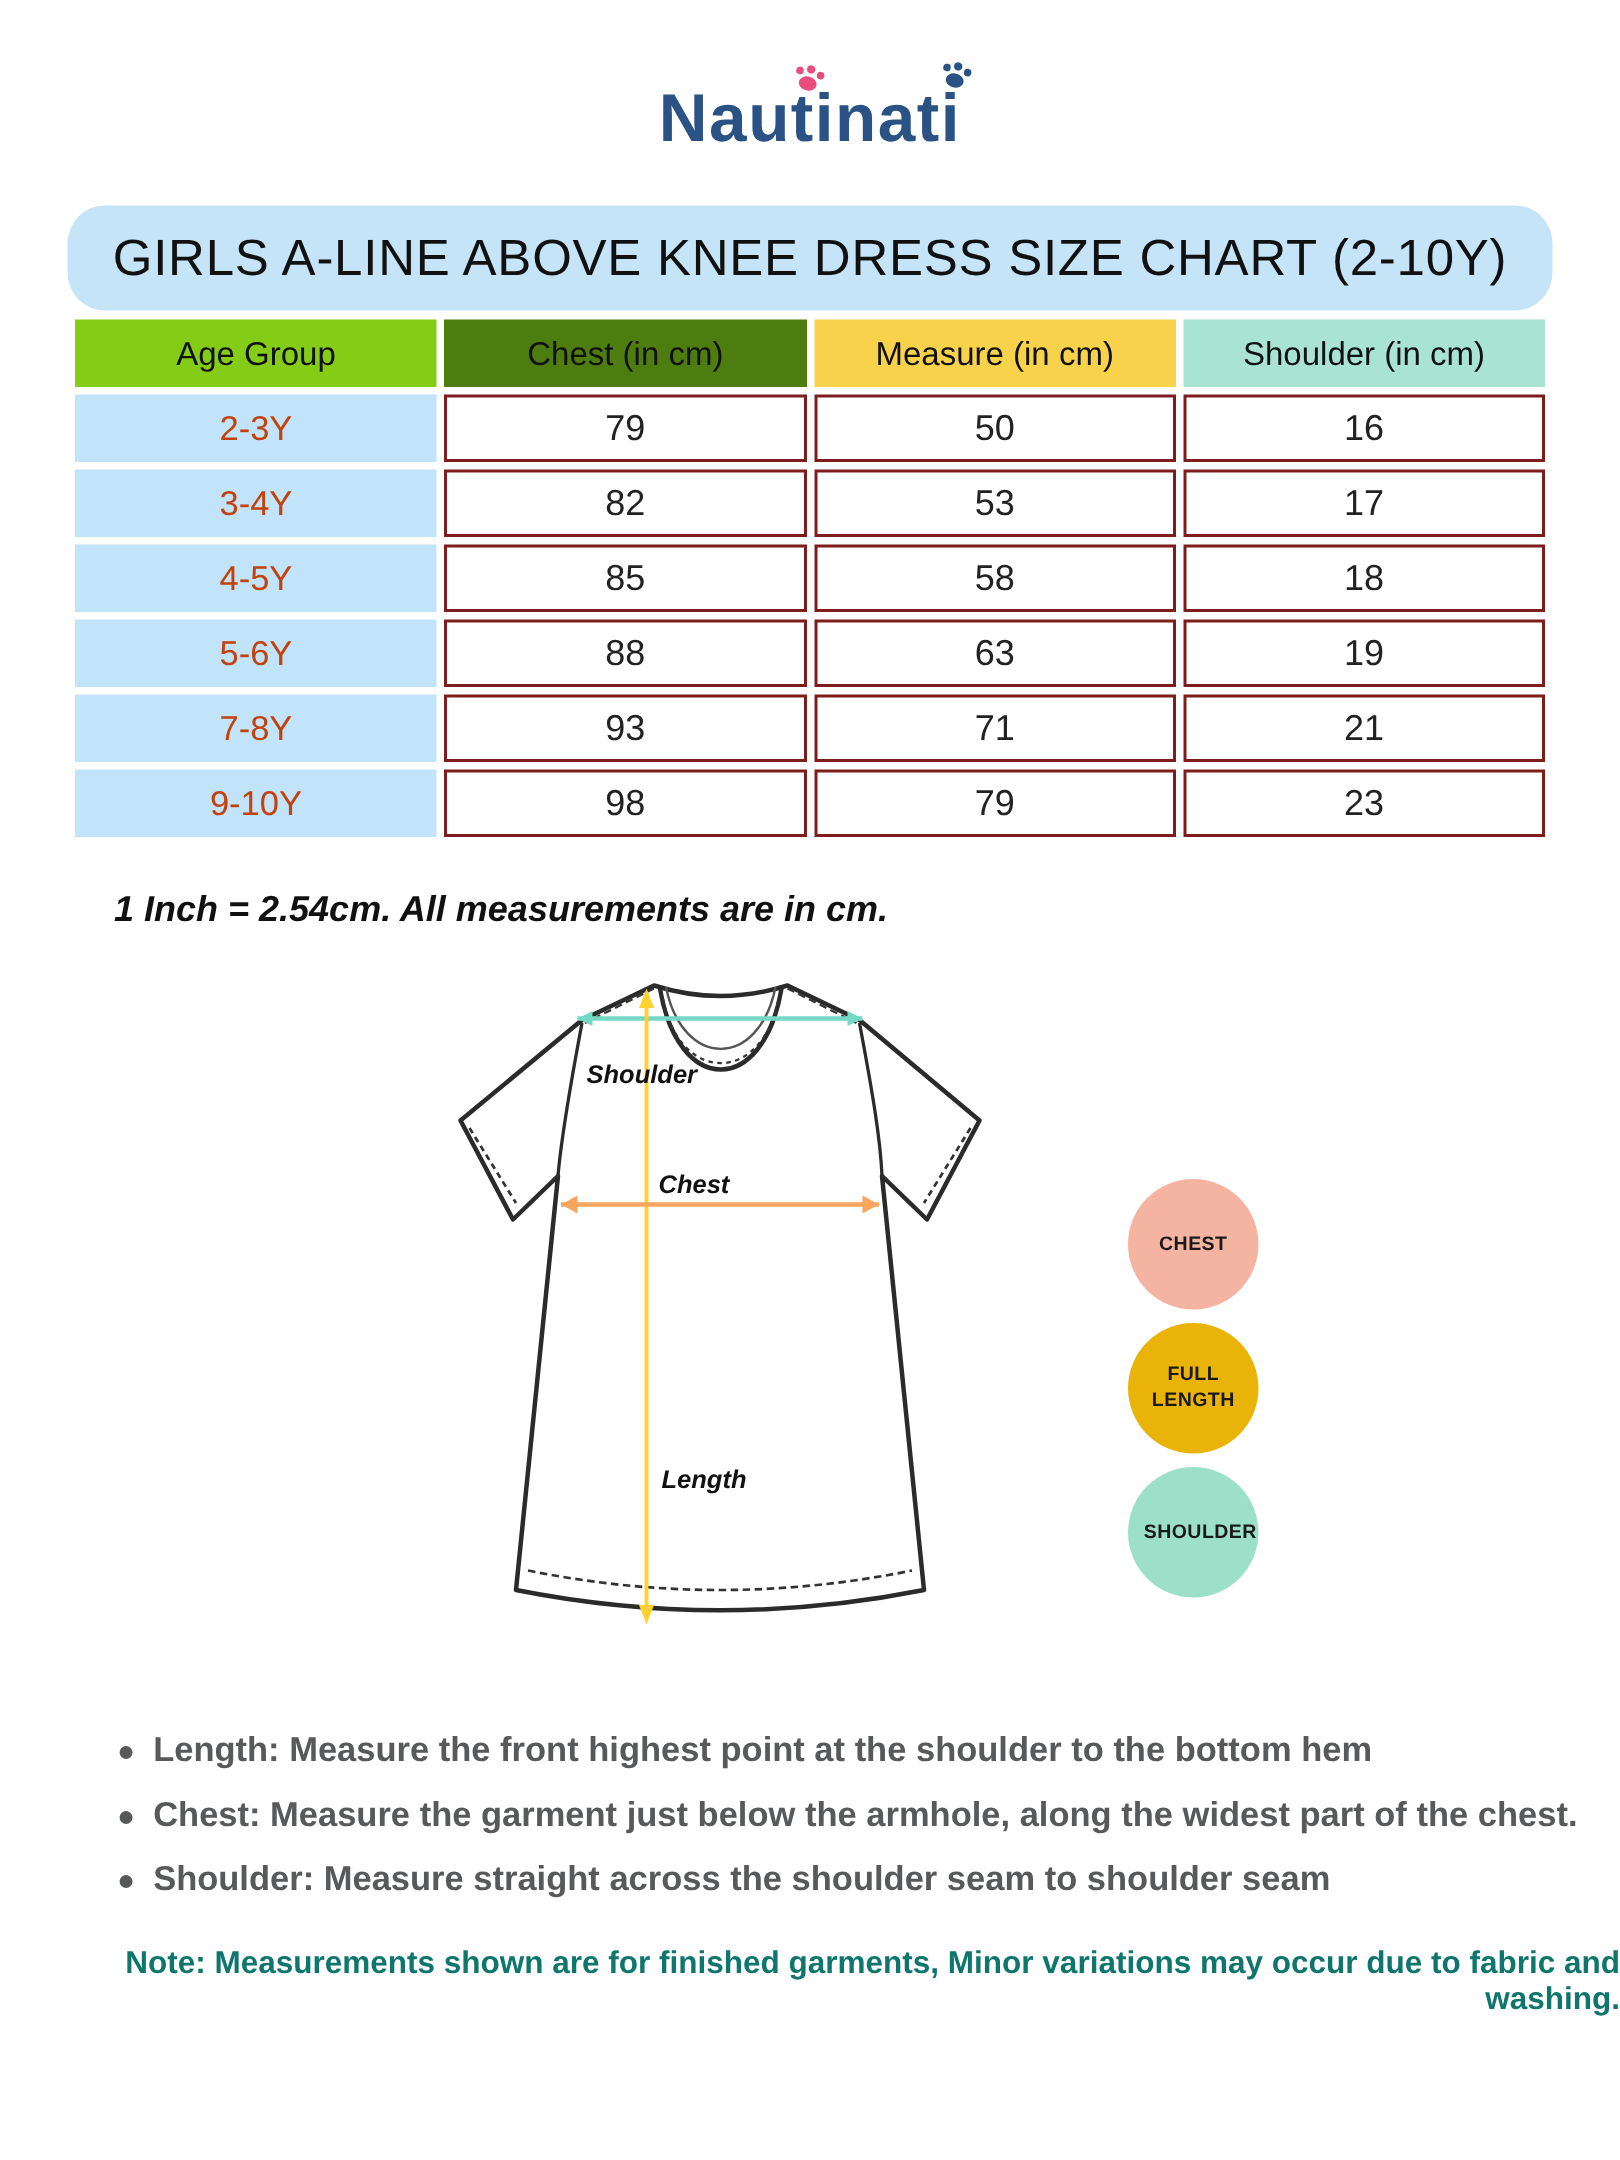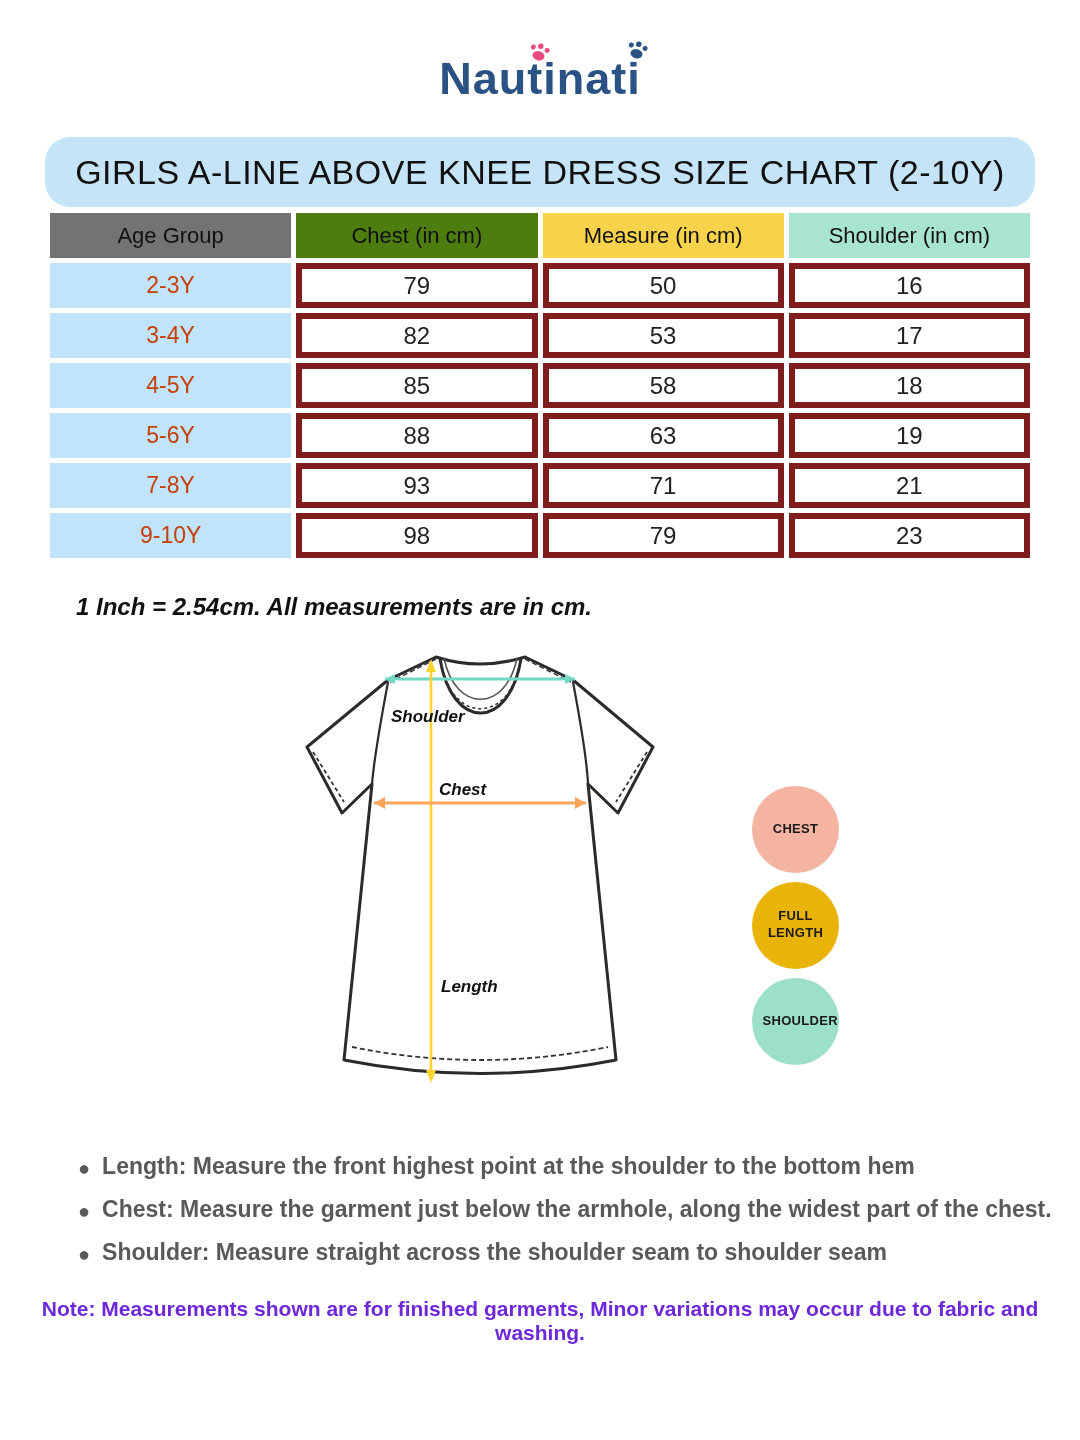--- a/index.html
+++ b/index.html
@@ -17,26 +17,26 @@
   
   .title-bar { margin:32px 45px 0; height:70px; background:#c6e4f8;
                display:flex; align-items:center; justify-content:center;
                font-size:34px; color:#111; letter-spacing:0.5px;border-radius:25px; }
 
   
   table.size-table { width:990px; margin:1px auto 0; border-collapse:separate;
                      border-spacing:5px; table-layout:fixed; }
   .size-table th, .size-table td { text-align:center; vertical-align:middle; padding:0; }
   .size-table thead th { height:45px; font-weight:400; font-size:22px; color:#111; }
-  .h-age      { background:#737373; }
+  .h-age      { background:#84cc16; }
   .h-chest    { background:#4d7c0f; }
   .h-length   { background:#f8d24b; }
   .h-shoulder { background:#a9e3d2; }
   .age-cell { background:#c2e4fa; font-size:23px; color:#c2410c; height:45px; }
-  .val-cell { background:#ffffff; border:6px solid #7f1d1d; font-size:24px; color:#222; }
+  .val-cell { background:#ffffff; border:2px solid #7f1d1d; font-size:24px; color:#222; }
 
   
   .unit-note { margin:30px 0 0 76px; font-size:24px; font-weight:bold;
                font-style:italic; color:#111; }
 
   
   .diagram { display:flex; margin:14px 0 0 278px; gap:72px; align-items:center; }
   svg.dress { width:402px; height:472px; display:block; }
   .dlabel { font-size:17px; font-weight:bold; font-style:italic; fill:#111; }
   .legend { margin-top:108px; display:flex; flex-direction:column; gap:9px; }
@@ -48,22 +48,22 @@
   .c-shoulder { background:#9ce0ca; }
   .circle span { display:block; max-width:66px; }
 
   
   .bullets { margin:46px 0 0 78px; }
   .bullet-line { display:flex; gap:12px; font-size:23px; font-weight:bold;
                  color:#58595b; margin-bottom:13px; }
   .bullet-dot { font-size:20px; line-height:30px; }
 
   
-  .footnote { margin-top:28px; text-align:center; font-size:21px;
-              font-weight:bold; color:#6d28d9; }
+  .footnote { margin-top:28px; text-align:right; font-size:21px;
+              font-weight:bold; color:#0f766e; }
 </style>
 </head>
 <body>
 
 <div class="page">
 
   <div class="logo-wrap">
     <div class="logo">
       <svg class="paw paw-pink" viewBox="0 0 24 24">
         <g fill="#e84d7e" transform="rotate(14 12 12)">

